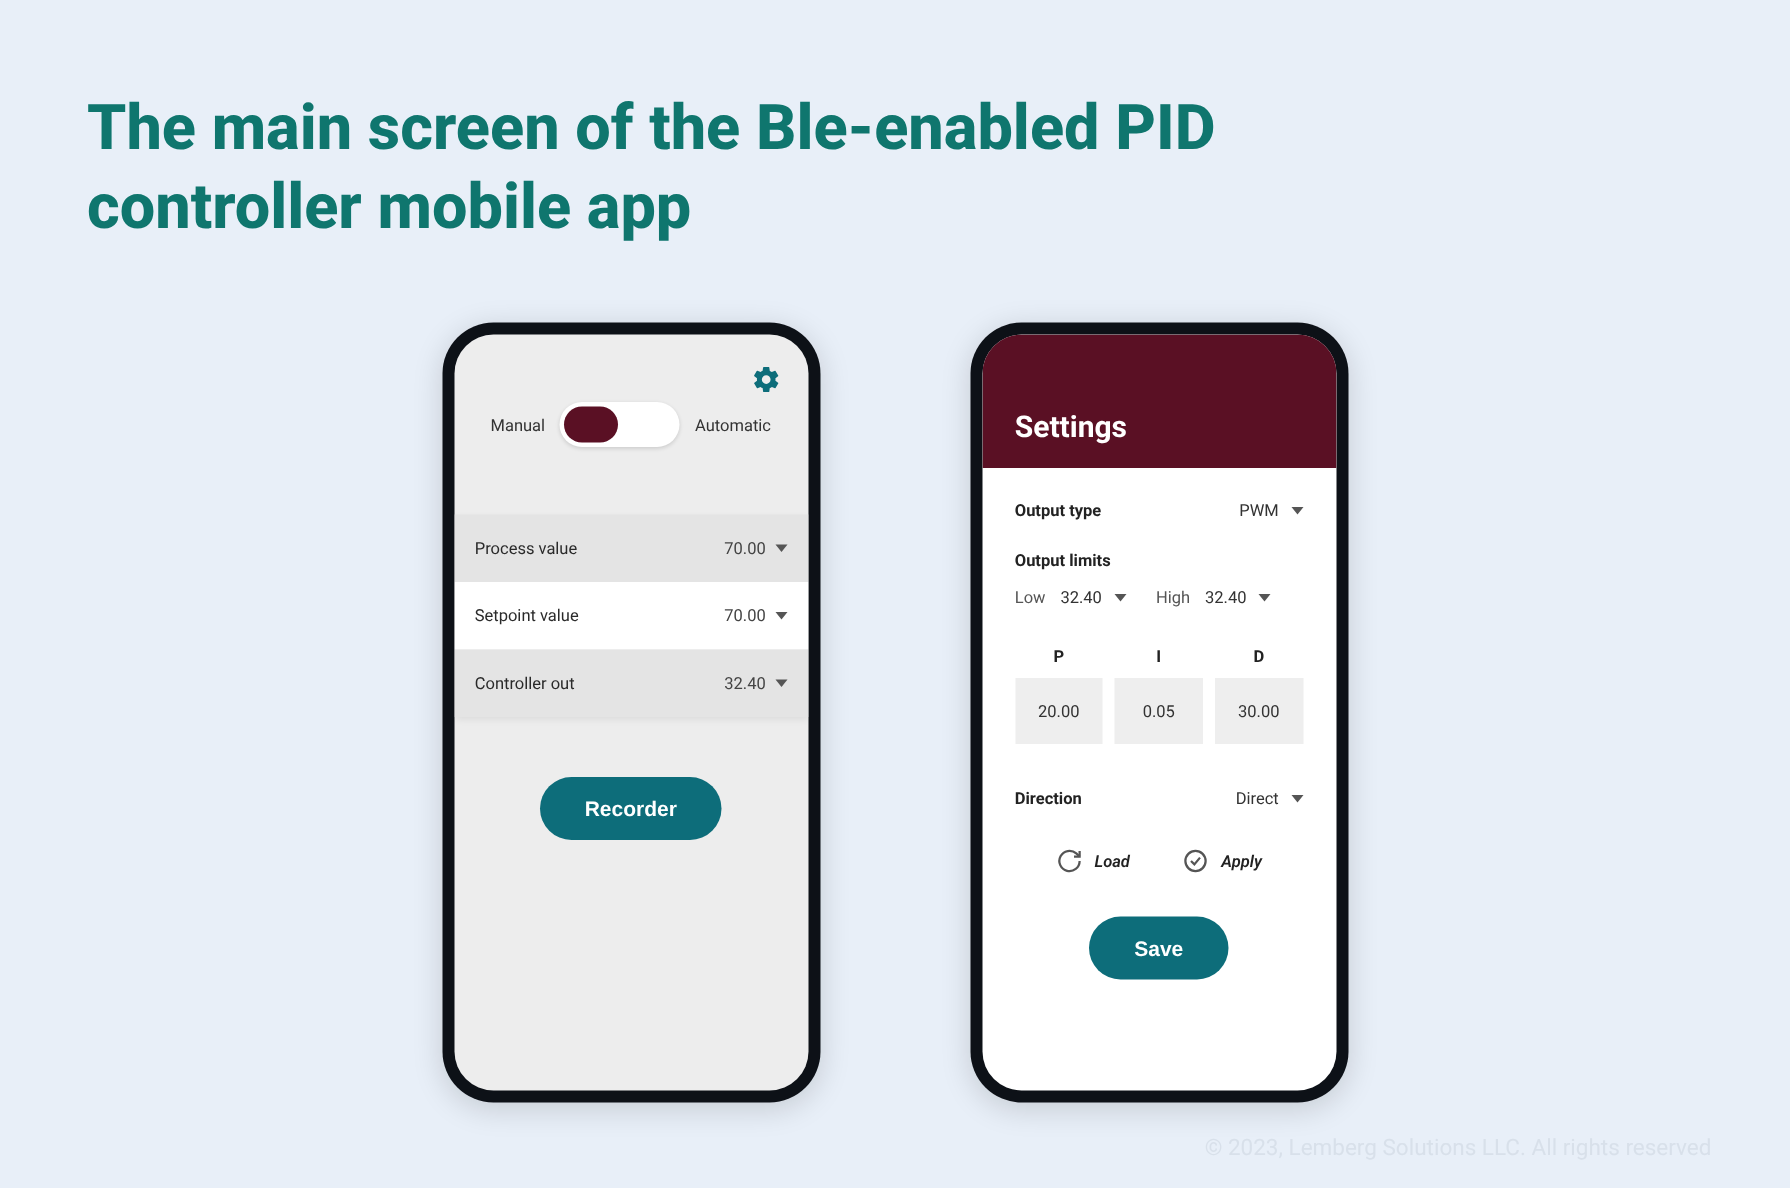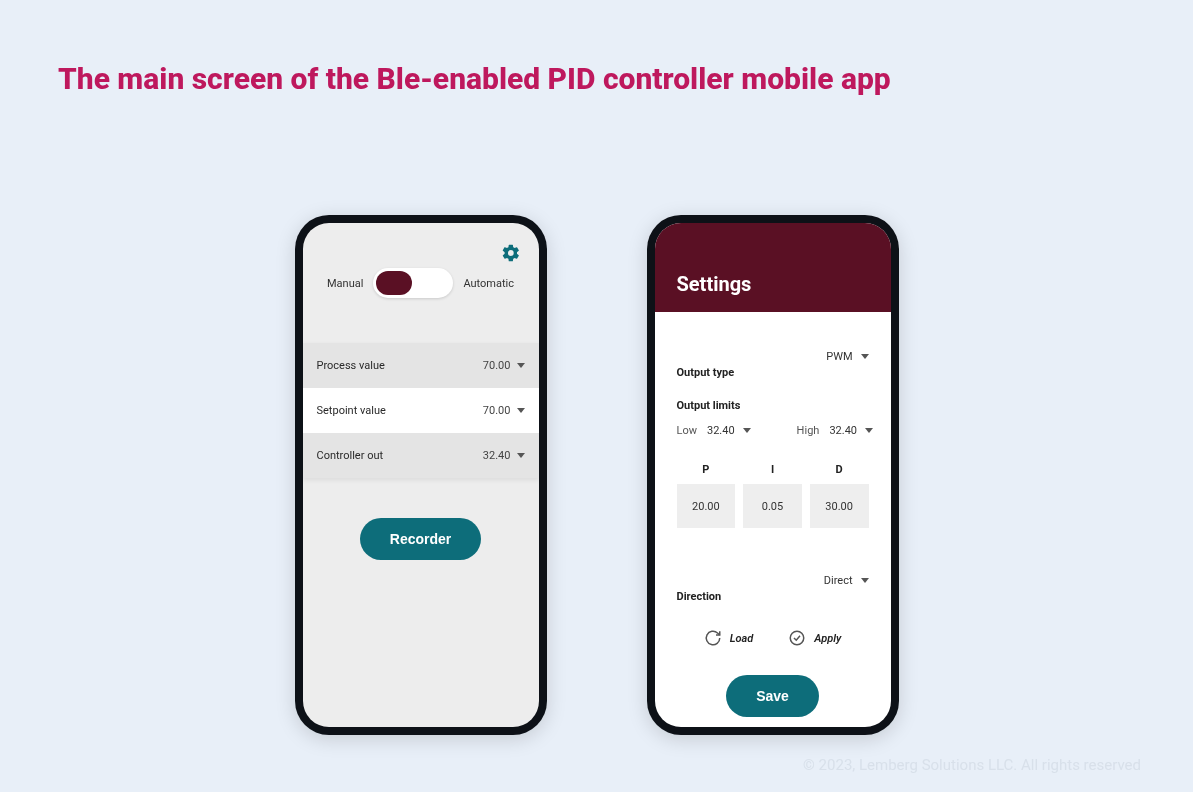--- a/index.html
+++ b/index.html
@@ -8,23 +8,23 @@
     height: 792px;
     background: #e8eff8;
     font-family: -apple-system, BlinkMacSystemFont, "Segoe UI", Roboto, sans-serif;
     position: relative;
     overflow: hidden;
   }
   .page-title {
     position: absolute;
     left: 58px;
     top: 60px;
-    font-size: 30px;
+    font-size: 42px;
     font-weight: 800;
-    color: #be185d;
+    color: #0f766e;
     line-height: 1.25;
     max-width: 900px;
   }
   .phones {
     position: absolute;
     top: 215px;
     left: 0;
     right: 0;
     display: flex;
     justify-content: center;
@@ -141,35 +141,35 @@
     padding: 22px 22px 0;
     font-size: 11px;
     color: #222;
   }
   .field-row {
     display: flex;
     align-items: center;
     justify-content: space-between;
     margin-bottom: 20px;
   }
-  .field-label { font-weight: 700; margin-top: 32px; }
+  .field-label { font-weight: 700; }
   .sel {
     display: flex;
     align-items: center;
     gap: 8px;
     color: #333;
     font-size: 11px;
   }
   .section-label {
     font-weight: 700;
     margin-bottom: 12px;
   }
   .limits {
     display: flex;
-    gap: 46px;
+    gap: 20px;
     margin-bottom: 26px;
     font-size: 11px;
   }
   .limit {
     display: flex;
     align-items: center;
     gap: 10px;
     color: #555;
   }
   .pid-row {

